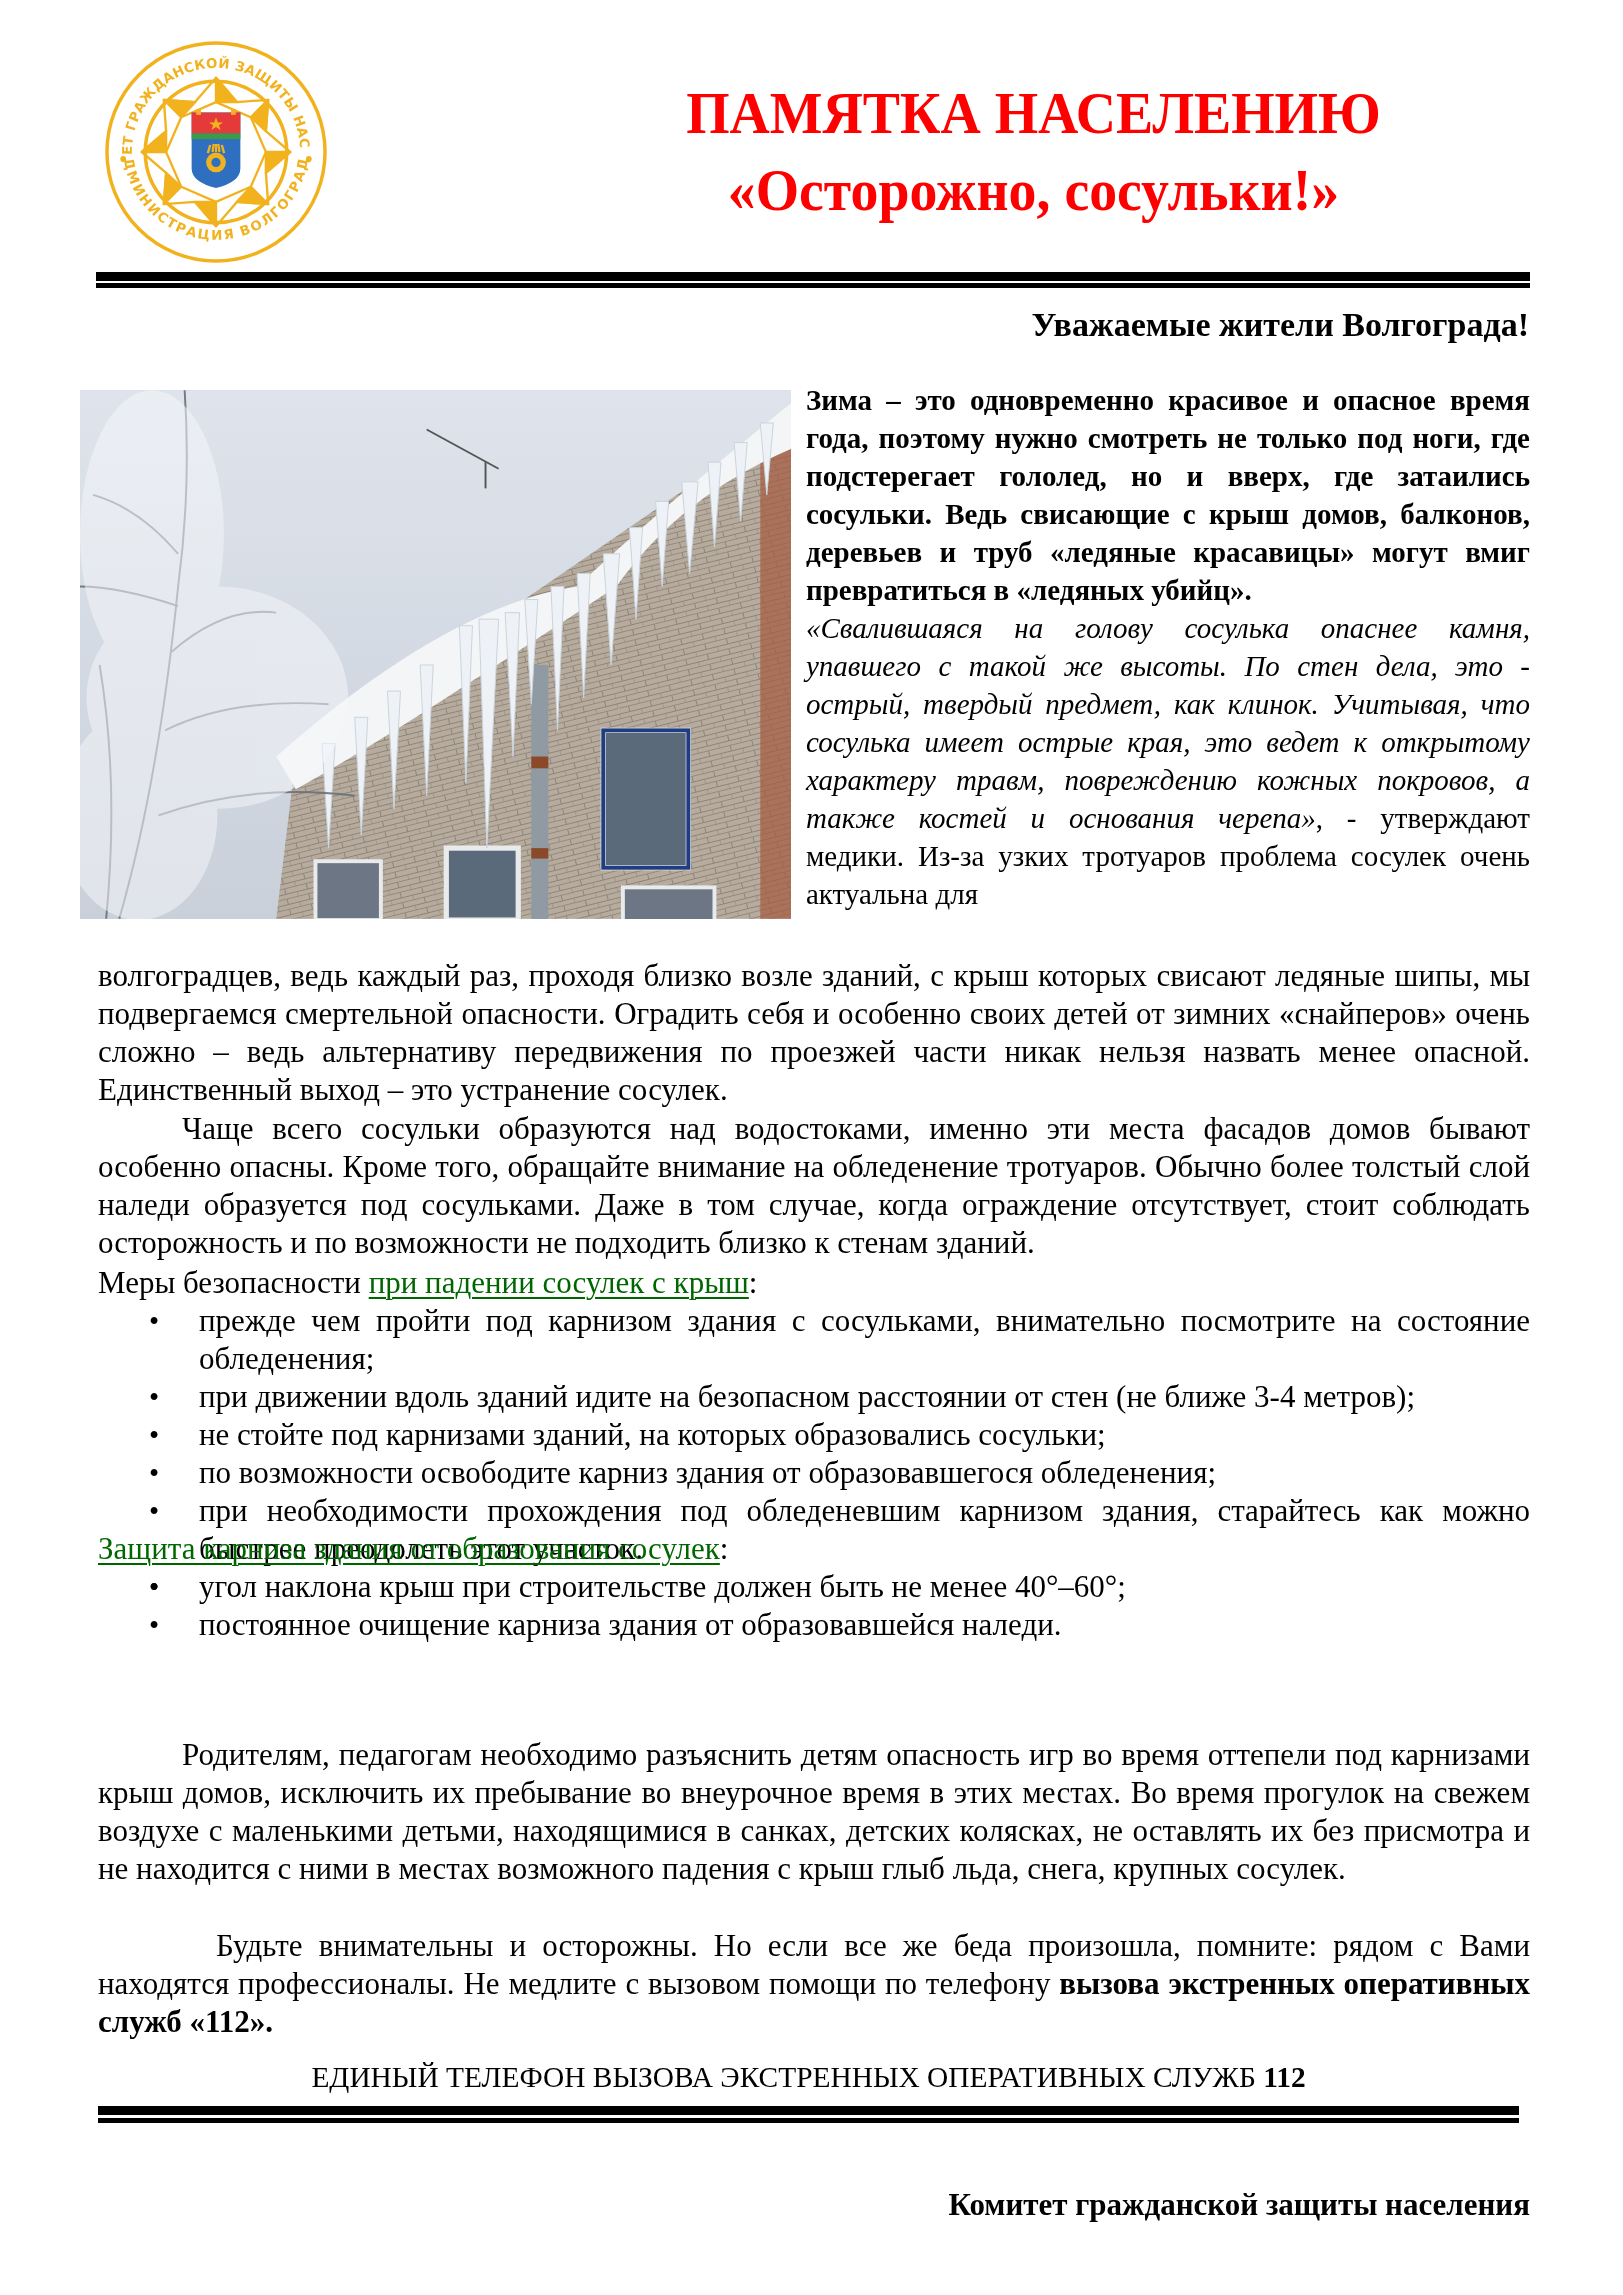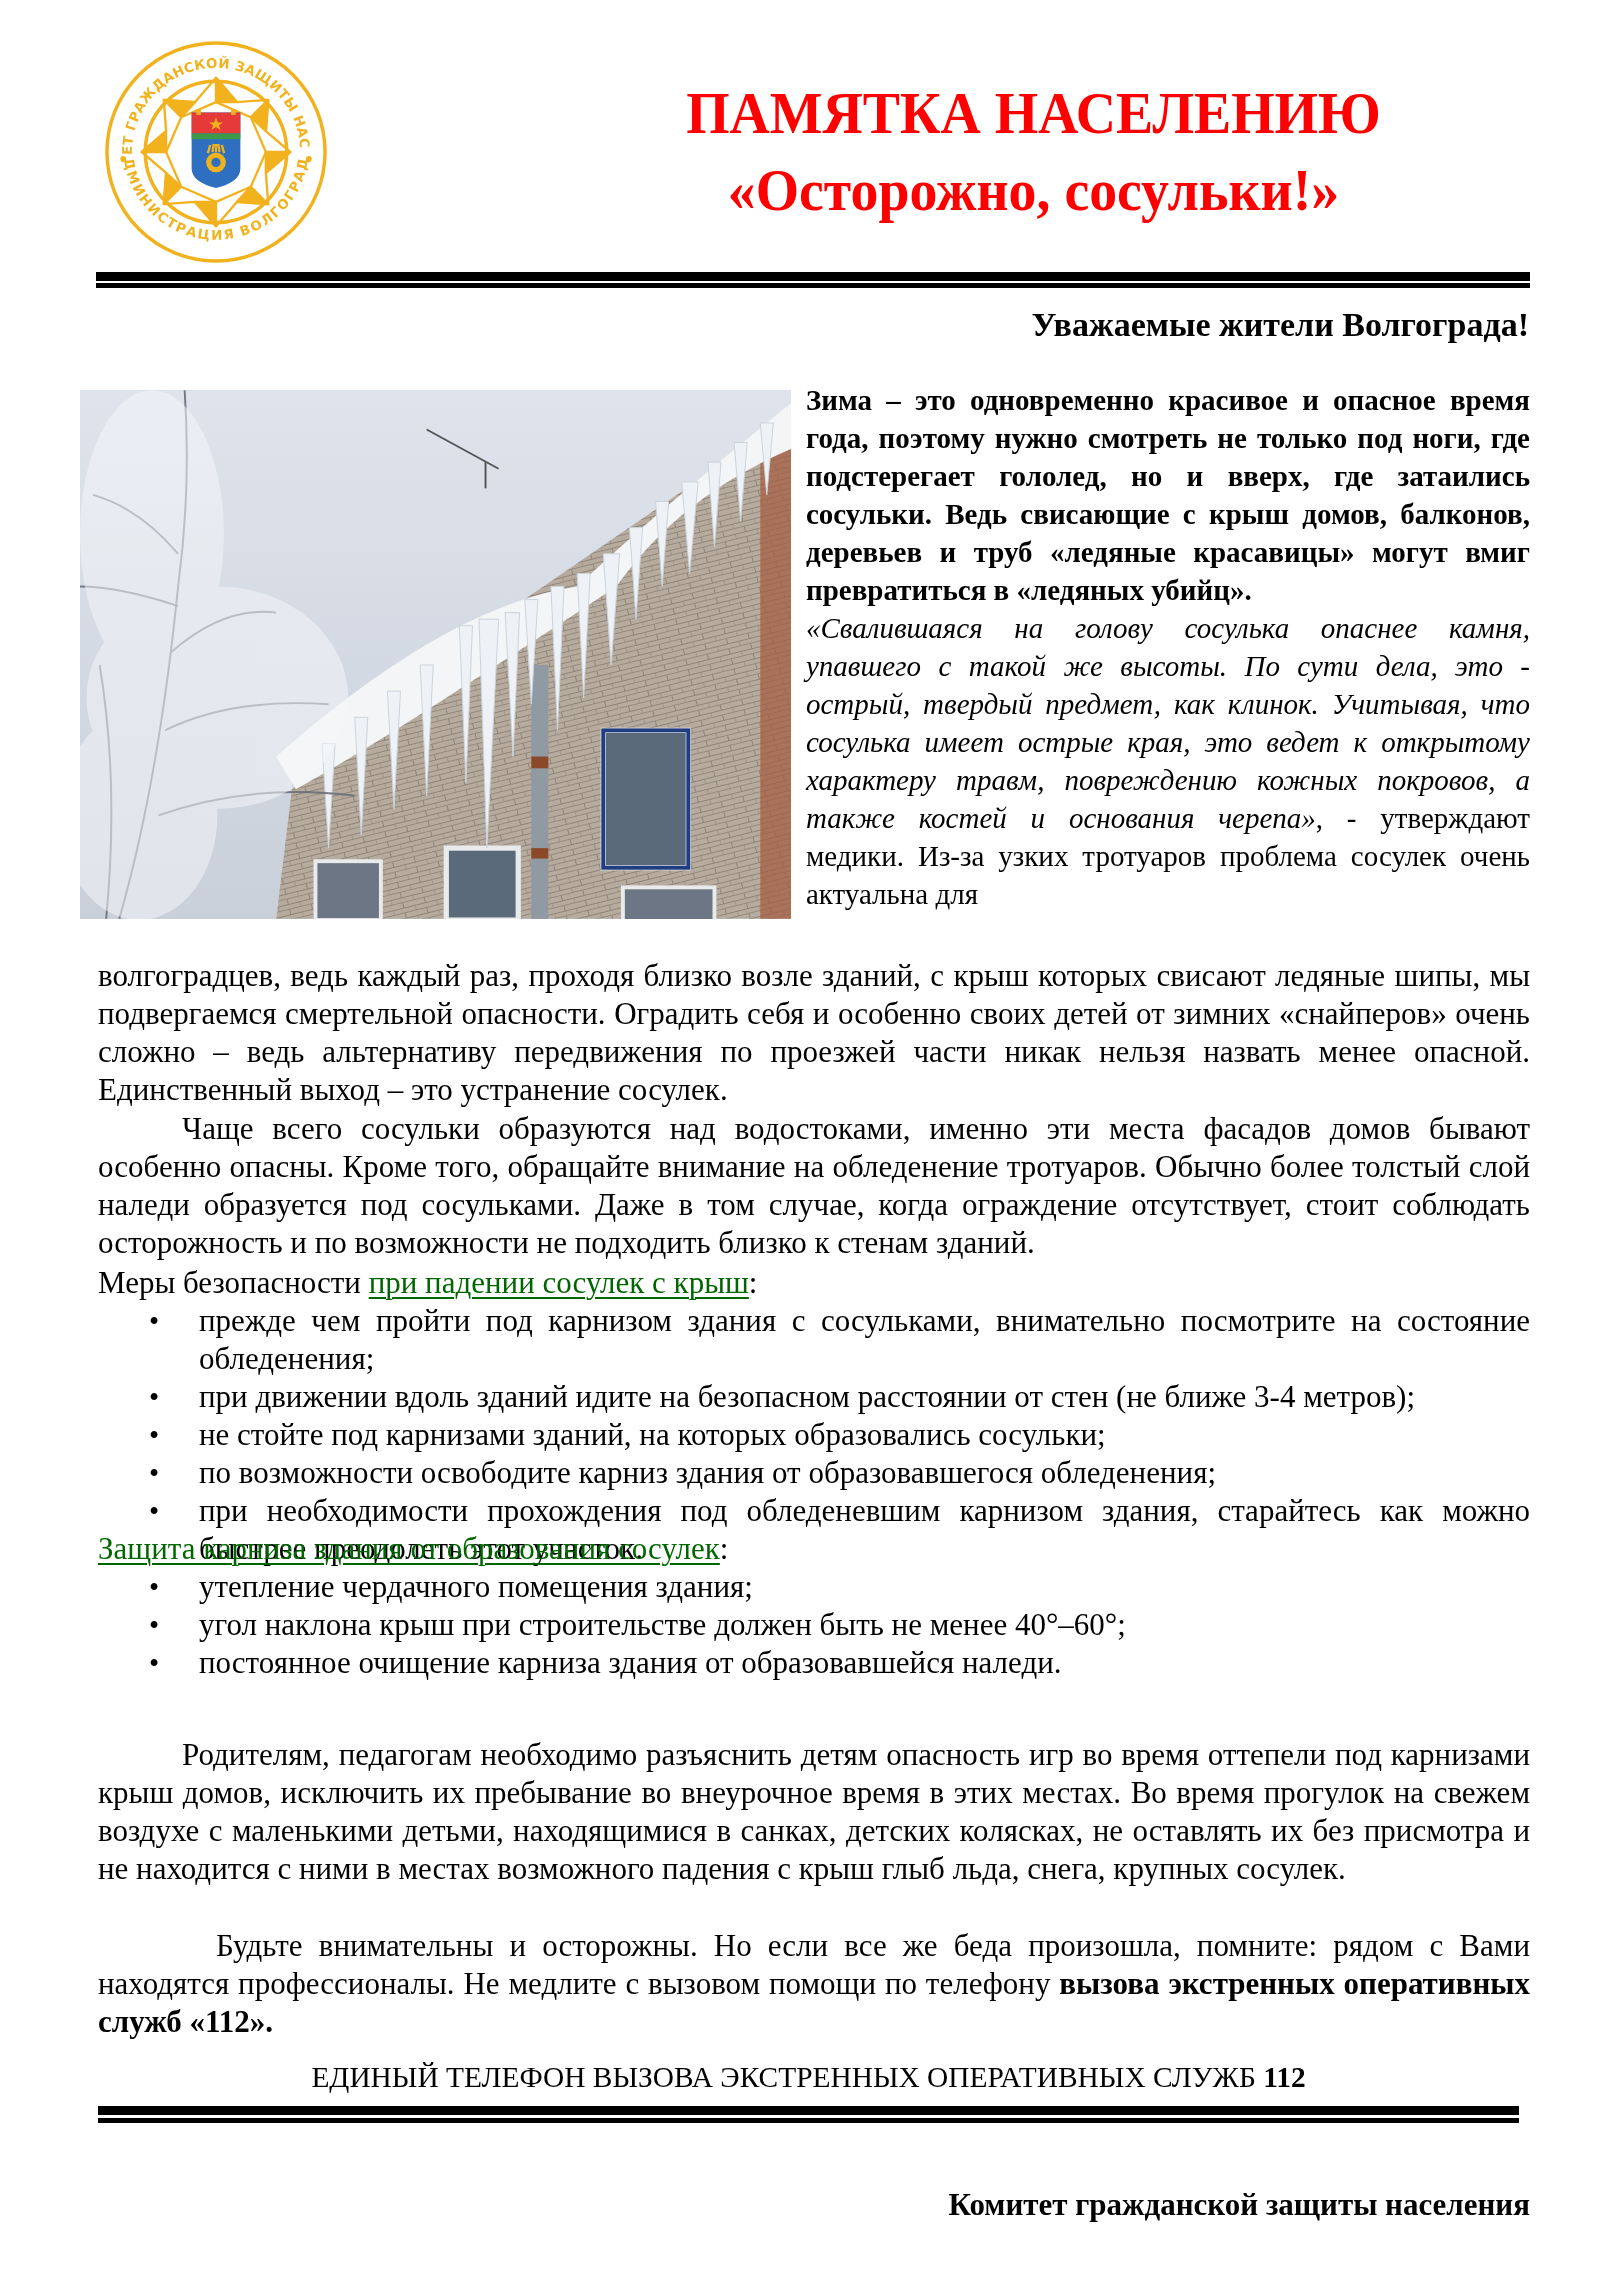--- a/index.html
+++ b/index.html
@@ -163,21 +163,21 @@
       <ellipse cx="110" cy="220" rx="110" ry="220"></ellipse>
       <ellipse cx="210" cy="470" rx="200" ry="170"></ellipse>
       <ellipse cx="90" cy="650" rx="120" ry="160"></ellipse>
     </g>
   </svg>
 </div>
 
 <div class="abs col-right" style="top:381px;">
   <div class="p-bold">Зима – это одновременно красивое и опасное время года, поэтому нужно смотреть не только под ноги, где подстерегает гололед, но и вверх, где затаились сосульки. Ведь свисающие с крыш домов, балконов, деревьев и труб «ледяные красавицы» могут вмиг превратиться в «ледяных убийц».</div>
   <div style="text-align:justify;">
-    <span class="p-italic" style="display:inline;">«Свалившаяся на голову сосулька опаснее камня, упавшего с такой же высоты. По сути дела, это - острый, твердый предмет, как клинок. Учитывая, что сосулька имеет острые края, это ведет к открытому характеру травм, повреждению кожных покровов, а также костей и основания черепа»</span><span>, - утверждают медики.</span>
+    <span class="p-italic" style="display:inline;">«Свалившаяся на голову сосулька опаснее камня, упавшего с такой же высоты. По стен дела, это - острый, твердый предмет, как клинок. Учитывая, что сосулька имеет острые края, это ведет к открытому характеру травм, повреждению кожных покровов, а также костей и основания черепа»</span><span>, - утверждают медики.</span>
     <span>Из-за узких тротуаров проблема сосулек очень актуальна для</span>
   </div>
 </div>
 
 <div class="abs full" style="top:957px;">волгоградцев, ведь каждый раз, проходя близко возле зданий, с крыш которых свисают ледяные шипы, мы подвергаемся смертельной опасности. Оградить себя и особенно своих детей от зимних «снайперов» очень сложно – ведь альтернативу передвижения по проезжей части никак нельзя назвать менее опасной. Единственный выход – это устранение сосулек.</div>
 
 <div class="abs full indent" style="top:1110px;">Чаще всего сосульки образуются над водостоками, именно эти места фасадов домов бывают особенно опасны. Кроме того, обращайте внимание на обледенение тротуаров. Обычно более толстый слой наледи образуется под сосульками. Даже в том случае, когда ограждение отсутствует, стоит соблюдать осторожность и по возможности не подходить близко к стенам зданий.</div>
 
 <div class="abs full" style="top:1264px;">
   <span>Меры безопасности </span><span class="link-green">при падении сосулек с крыш</span><span>:</span>
@@ -187,21 +187,21 @@
   <li><span class="dot">•</span><span>при движении вдоль зданий идите на безопасном расстоянии от стен (не ближе 3-4 метров);</span></li>
   <li><span class="dot">•</span><span>не стойте под карнизами зданий, на которых образовались сосульки;</span></li>
   <li><span class="dot">•</span><span>по возможности освободите карниз здания от образовавшегося обледенения;</span></li>
   <li><span class="dot">•</span><span>при необходимости прохождения под обледеневшим карнизом здания, старайтесь как можно быстрее преодолеть этот участок.</span></li>
 </ul>
 
 <div class="abs full" style="top:1530px;">
   <span class="link-green">Защита карниза здания от образования сосулек</span><span>:</span>
 </div>
 <ul class="abs bullets" style="left:98px; width:1432px; top:1568px;">
-  <li><span class="dot">•</span><span>утепление чердачного помещения здания;</span></li>
+  <li><span class="dot">•</span></li>
   <li><span class="dot">•</span><span>угол наклона крыш при строительстве должен быть не менее 40°–60°;</span></li>
   <li><span class="dot">•</span><span>постоянное очищение карниза здания от образовавшейся наледи.</span></li>
 </ul>
 
 <div class="abs full indent" style="top:1736px;">Родителям, педагогам необходимо разъяснить детям опасность игр во время оттепели под карнизами крыш домов, исключить их пребывание во внеурочное время в этих местах. Во время прогулок на свежем воздухе с маленькими детьми, находящимися в санках, детских колясках, не оставлять их без присмотра и не находится с ними в местах возможного падения с крыш глыб льда, снега, крупных сосулек.</div>
 
 <div class="abs full indent2" style="top:1927px;">
   <span>Будьте внимательны и осторожны. Но если все же беда произошла, помните: рядом с Вами находятся профессионалы. Не медлите с вызовом помощи по телефону </span><b>вызова экстренных оперативных служб «112».</b>
 </div>
 

